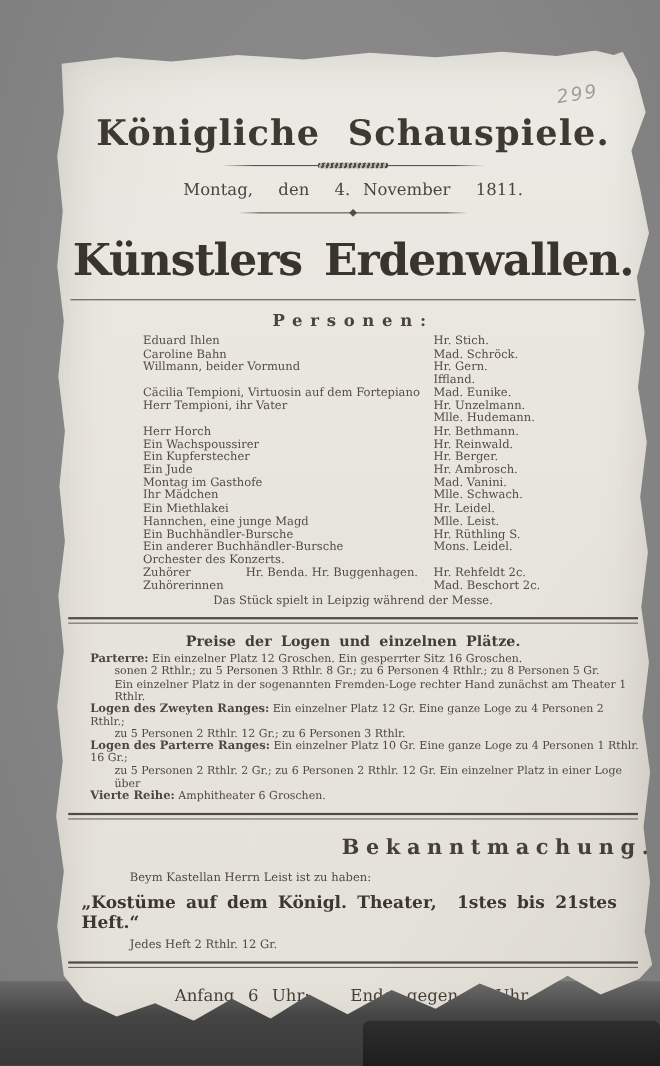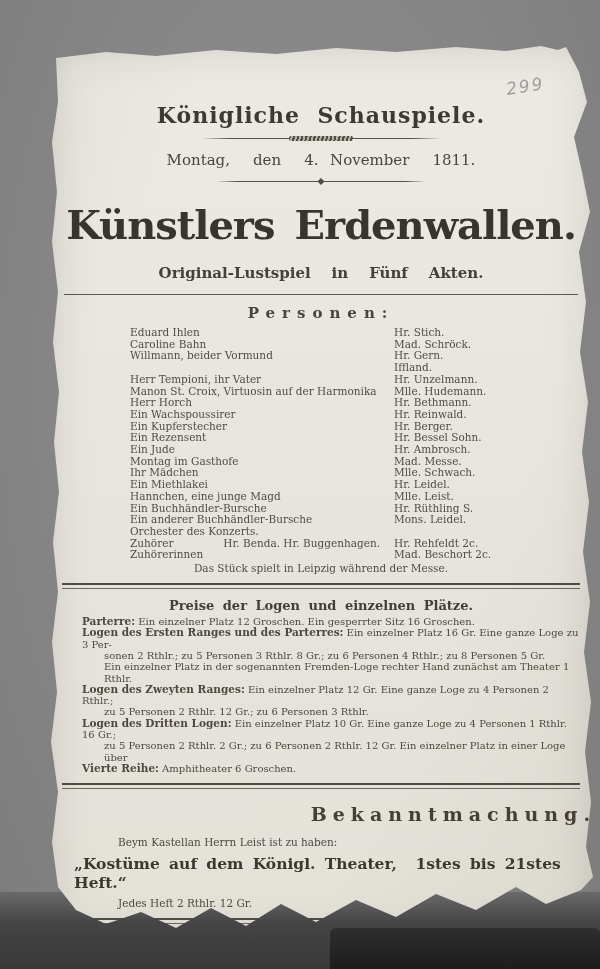--- a/index.html
+++ b/index.html
@@ -31,21 +31,21 @@
       12px 845px,6px 800px,12px 750px,5px 700px,11px 650px,6px 600px,12px 550px,7px 500px,13px 450px,8px 400px,13px 350px,7px 300px,12px 250px,6px 200px,11px 150px,6px 100px,12px 60px);
     color:#46413a;
   }
 
   .pencil{position:absolute;top:34px;right:52px;font-family:"DejaVu Sans",sans-serif;
     font-style:italic;font-size:17px;color:#a09e9b;transform:rotate(-9deg);letter-spacing:2px;}
 
   .center{text-align:center;}
   span[data-bind],div[data-bind]{white-space:pre-wrap;}
 
-  .theater-title{margin-top:60px;font-size:22px;font-weight:bold;color:#3e3931;
+  .theater-title{margin-top:60px;font-size:32px;font-weight:bold;color:#3e3931;
     letter-spacing:1px;word-spacing:.4em;}
 
   .orn-rule{position:relative;width:240px;margin:7px auto 0;height:7px;}
   .orn-rule .line{position:absolute;left:0;right:0;top:3px;height:1px;
     background:linear-gradient(to right,rgba(70,65,58,0),#57524a 12%,#57524a 88%,rgba(70,65,58,0));}
   .orn-rule .braid{position:absolute;left:50%;top:1px;transform:translateX(-50%);
     width:64px;height:5px;border-radius:2px;
     background:repeating-linear-gradient(105deg,#514c44 0 2px,#b7b2a8 2px 4px);}
   .diamond-rule{position:relative;width:210px;margin:9px auto 0;height:7px;}
   .diamond-rule .line{position:absolute;left:0;right:0;top:3px;height:1px;
@@ -102,21 +102,20 @@
   </div>
 
   <div class="date-line center" data-bind="header.date_line">Montag,  den  4. November  1811.</div>
 
   <div class="diamond-rule">
     <div class="line"></div>
     <div class="dia"></div>
   </div>
 
   <div class="main-title center" data-bind="header.title">Künstlers Erdenwallen.</div>
-  <div class="subtitle center" data-bind="header.subtitle">Original-Lustspiel  in  Fünf  Akten.</div>
 
   <div class="rule-thin"></div>
 
   <div class="personen-h center" data-bind="cast.heading">Personen:</div>
 
   <div class="cast">
       <div class="cast-row">
         <span class="cast-role">Eduard Ihlen</span>
         <span class="cast-actor">Hr. Stich.</span>
       </div>
@@ -125,50 +124,49 @@
         <span class="cast-actor">Mad. Schröck.</span>
       </div>
       <div class="cast-row">
         <span class="cast-role">Willmann, beider Vormund</span>
         <span class="cast-actor">Hr. Gern.</span>
       </div>
       <div class="cast-row">
         <span class="cast-actor">Iffland.</span>
       </div>
       <div class="cast-row">
+        <span class="cast-role">Cäcilia Tempioni, Virtuosin auf dem Fortepiano</span>
+        <span class="cast-actor">Mad. Eunike.</span>
+      </div>
+      <div class="cast-row">
         <span class="cast-role">Herr Tempioni, ihr Vater</span>
         <span class="cast-actor">Hr. Unzelmann.</span>
       </div>
       <div class="cast-row">
-        <span class="cast-role">Manon St. Croix, Virtuosin auf der Harmonika</span>
         <span class="cast-actor">Mlle. Hudemann.</span>
       </div>
       <div class="cast-row">
         <span class="cast-role">Herr Horch</span>
         <span class="cast-actor">Hr. Bethmann.</span>
       </div>
       <div class="cast-row">
         <span class="cast-role">Ein Wachspoussirer</span>
         <span class="cast-actor">Hr. Reinwald.</span>
       </div>
       <div class="cast-row">
         <span class="cast-role">Ein Kupferstecher</span>
         <span class="cast-actor">Hr. Berger.</span>
       </div>
       <div class="cast-row">
-        <span class="cast-role">Ein Rezensent</span>
-        <span class="cast-actor">Hr. Bessel Sohn.</span>
-      </div>
-      <div class="cast-row">
         <span class="cast-role">Ein Jude</span>
         <span class="cast-actor">Hr. Ambrosch.</span>
       </div>
       <div class="cast-row">
         <span class="cast-role">Montag im Gasthofe</span>
-        <span class="cast-actor">Mad. Messe.</span>
+        <span class="cast-actor">Mad. Vanini.</span>
       </div>
       <div class="cast-row">
         <span class="cast-role">Ihr Mädchen</span>
         <span class="cast-actor">Mlle. Schwach.</span>
       </div>
       <div class="cast-row">
         <span class="cast-role">Ein Miethlakei</span>
         <span class="cast-actor">Hr. Leidel.</span>
       </div>
       <div class="cast-row">
@@ -201,30 +199,29 @@
   <div class="stage-note center" data-bind="cast.stage_note">Das Stück spielt in Leipzig während der Messe.</div>
 
   <div class="rule-thick"></div>
 
   <div class="price-h center" data-bind="prices.heading">Preise der Logen und einzelnen Plätze.</div>
   <div class="prices">
       <div class="price-item">
         <div class="price-line"><span class="price-lead">Parterre:</span><span> Ein einzelner Platz 12 Groschen.   Ein gesperrter Sitz 16 Groschen.</span></div>
       </div>
       <div class="price-item">
-        <div class="price-line"><span class="price-lead">Logen des Ersten Ranges und des Parterres:</span><span> Ein einzelner Platz 16 Gr.   Eine ganze Loge zu 3 Per-</span></div>
         <div class="price-cont">sonen 2 Rthlr.;  zu 5 Personen 3 Rthlr. 8 Gr.;  zu 6 Personen 4 Rthlr.;  zu 8 Personen 5 Gr.</div>
         <div class="price-cont">Ein einzelner Platz in der sogenannten Fremden-Loge rechter Hand zunächst am Theater 1 Rthlr.</div>
       </div>
       <div class="price-item">
         <div class="price-line"><span class="price-lead">Logen des Zweyten Ranges:</span><span> Ein einzelner Platz 12 Gr.   Eine ganze Loge zu 4 Personen 2 Rthlr.;</span></div>
         <div class="price-cont">zu 5 Personen 2 Rthlr. 12 Gr.;  zu 6 Personen 3 Rthlr.</div>
       </div>
       <div class="price-item">
-        <div class="price-line"><span class="price-lead">Logen des Dritten Logen:</span><span> Ein einzelner Platz 10 Gr.   Eine ganze Loge zu 4 Personen 1 Rthlr. 16 Gr.;</span></div>
+        <div class="price-line"><span class="price-lead">Logen des Parterre Ranges:</span><span> Ein einzelner Platz 10 Gr.   Eine ganze Loge zu 4 Personen 1 Rthlr. 16 Gr.;</span></div>
         <div class="price-cont">zu 5 Personen 2 Rthlr. 2 Gr.;  zu 6 Personen 2 Rthlr. 12 Gr.   Ein einzelner Platz in einer Loge über</div>
       </div>
       <div class="price-item">
         <div class="price-line"><span class="price-lead">Vierte Reihe:</span><span> Amphitheater  6 Groschen.</span></div>
       </div>
     </div>
 
   <div class="rule-thick"></div>
 
   <div class="ann-h center" data-bind="announcement.heading">Bekanntmachung.</div>

